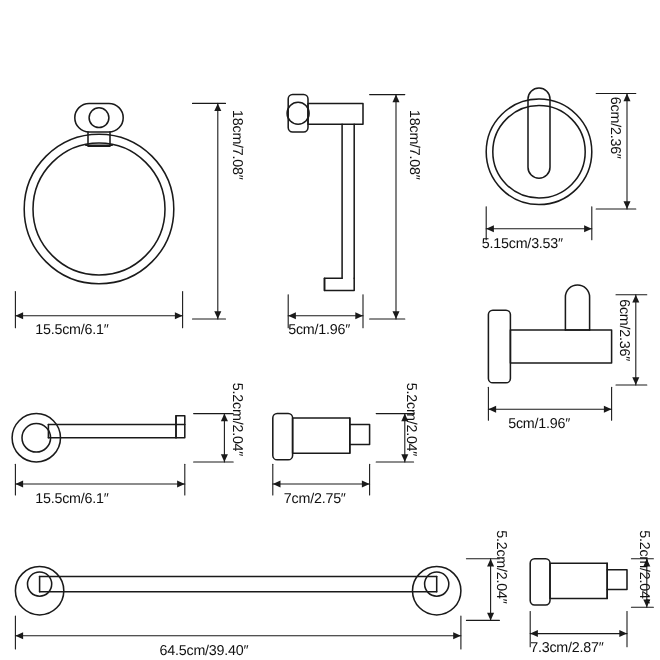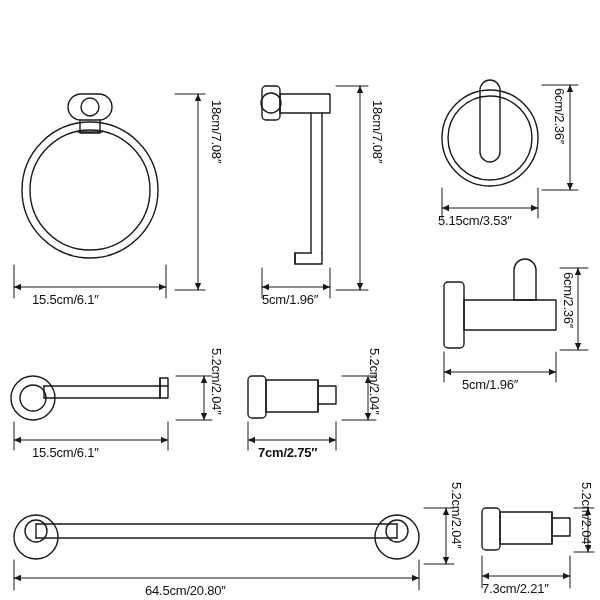--- a/index.html
+++ b/index.html
@@ -284,25 +284,25 @@
   <div class="dim-label vert" style="left:567px; top:88px; transform: rotate(90deg);">6cm/2.36″</div>
 
   <div class="dim-label" style="left:462px; top:377px;">5cm/1.96″</div>
 
   <div class="dim-label vert" style="left:576px; top:272px; transform: rotate(90deg);">6cm/2.36″</div>
 
   <div class="dim-label" style="left:32px; top:445px;">15.5cm/6.1″</div>
 
   <div class="dim-label vert" style="left:224px; top:348px; transform: rotate(90deg);">5.2cm/2.04″</div>
 
-  <div class="dim-label" style="left:258px; top:445px;font-weight:bold;">7cm/2.75″</div>
+  <div class="dim-label" style="left:258px; top:445px;">7cm/2.75″</div>
 
   <div class="dim-label vert" style="left:382px; top:348px; transform: rotate(90deg);">5.2cm/2.04″</div>
 
-  <div class="dim-label" style="left:145px; top:583px;">64.5cm/20.80″</div>
+  <div class="dim-label" style="left:145px; top:583px;">64.5cm/39.40″</div>
 
   <div class="dim-label vert" style="left:464px; top:482px; transform: rotate(90deg);">5.2cm/2.04″</div>
 
-  <div class="dim-label" style="left:482px; top:581px;">7.3cm/2.21″</div>
+  <div class="dim-label" style="left:482px; top:581px;">7.3cm/2.87″</div>
 
   <div class="dim-label vert" style="left:594px; top:482px; transform: rotate(90deg);">5.2cm/2.04″</div>
 
 </div>
 
 </body></html>

